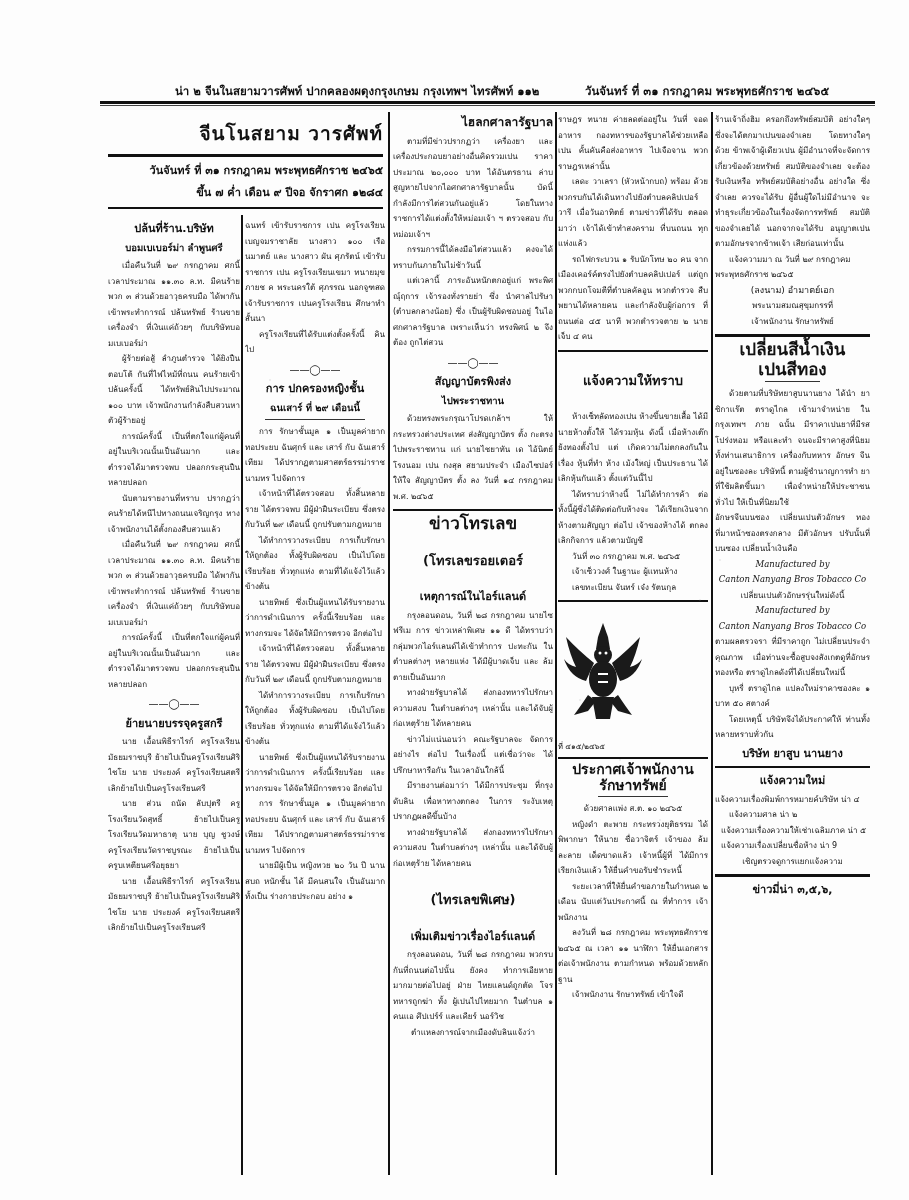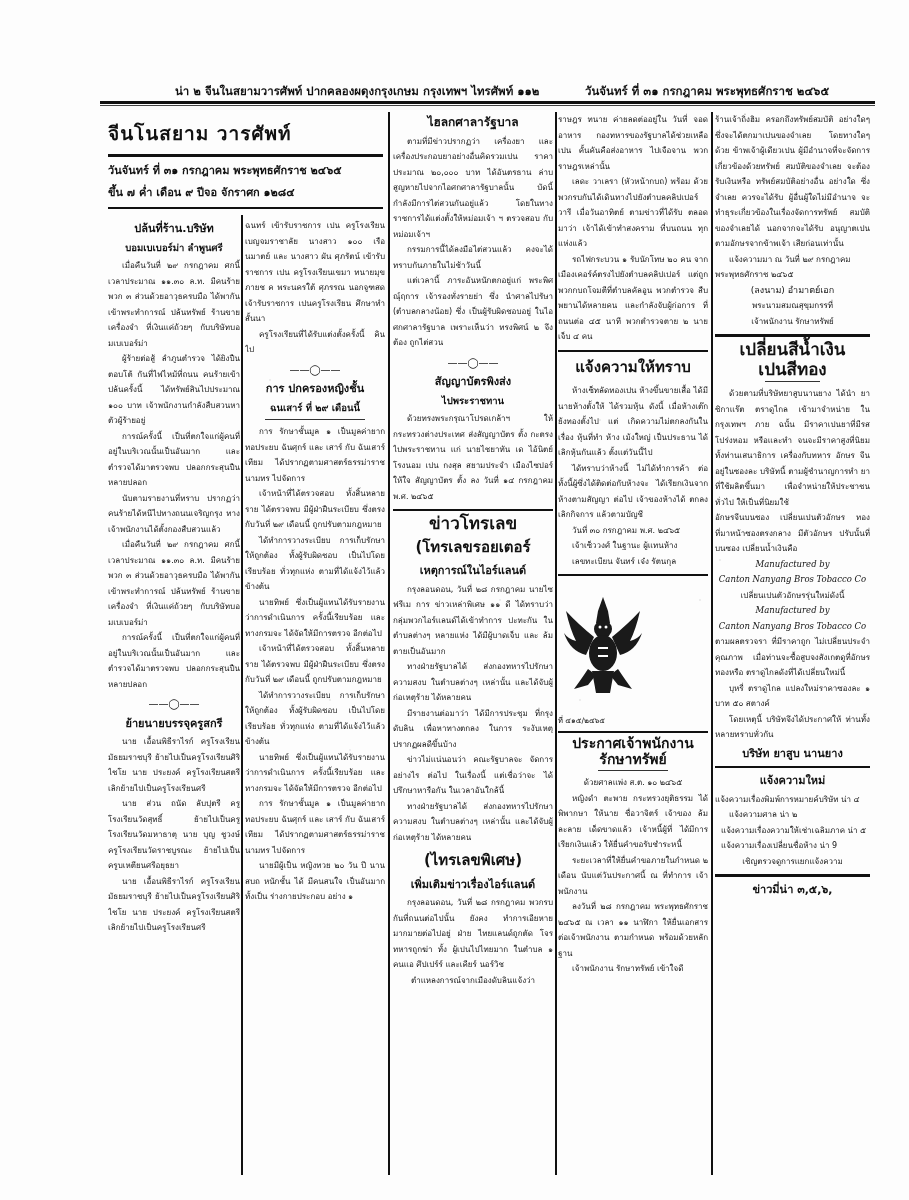--- a/index.html
+++ b/index.html
@@ -10,28 +10,28 @@
   .header .right{position:absolute;left:410px;top:0;}
   .rule-top{position:absolute;left:100px;top:101px;width:775px;height:3px;background:#111;}
   .rule-top2{position:absolute;left:100px;top:105px;width:775px;height:1px;background:#444;}
   .col{position:absolute;top:112px;font-family:"DejaVu Sans",sans-serif;font-size:8px;line-height:15.5px;overflow:hidden;}
   .vline{position:absolute;width:2px;background:#111;}
   .c1{left:108px;width:132px;}
   .c2{left:245px;width:140px;}
   .c3{left:393px;width:160px;}
   .c4{left:558px;width:150px;}
   .c5{left:715px;width:155px;}
-  .mast{position:absolute;left:108px;top:118px;width:275px;text-align:left;}
+  .mast{position:absolute;left:108px;top:118px;width:275px;text-align:right;}
   .mast-title{font-size:19px;font-weight:bold;letter-spacing:1px;}
   .mast-date{font-size:11px;font-weight:bold;margin-top:4px;}
   .mast-rule{height:3px;background:#111;margin:6px 0 2px;}
   .mast-rule2{height:2px;background:#111;margin:6px 0 0;}
   .hd{font-weight:bold;text-align:center;font-size:11px;margin:3px 0;}
   .hd-big{font-weight:bold;text-align:center;font-size:17px;margin:4px 0;}
-  .hd-med{font-weight:bold;text-align:center;font-size:15px;margin:8px 0;}
+  .hd-med{font-weight:bold;text-align:center;font-size:13px;margin:21px 0;}
   .p{text-align:justify;text-indent:14px;margin:0;}
   .ln{white-space:nowrap;overflow:hidden;}
   .center{text-align:center;}
   .rule{height:2px;background:#111;margin:5px 0;}
   .thin{height:1px;background:#333;margin:4px 20px;}
   .ornament{text-align:center;font-size:10px;margin:4px 0;}
   .italic{font-family:"DejaVu Serif",serif;font-style:italic;font-size:8.5px;text-align:center;}
   .garuda{width:90px;height:110px;margin:8px auto;}
   .noise{position:absolute;pointer-events:none;}
 </style>
@@ -88,36 +88,36 @@
     <p class="p">ได้ทำการวางระเบียบ การเก็บรักษา ให้ถูกต้อง ทั้งผู้รับผิดชอบ เป็นไปโดยเรียบร้อย ทั่วทุกแห่ง ตามที่ได้แจ้งไว้แล้วข้างต้น</p>
     <p class="p">นายทิพย์ ซึ่งเป็นผู้แทนได้รับรายงาน ว่าการดำเนินการ ครั้งนี้เรียบร้อย และ ทางกรมจะ ได้จัดให้มีการตรวจ อีกต่อไป</p>
     <p class="p">เจ้าหน้าที่ได้ตรวจสอบ ทั้งสิ้นหลายราย ได้ตรวจพบ มีผู้ฝ่าฝืนระเบียบ ซึ่งตรงกับวันที่ ๒๙ เดือนนี้ ถูกปรับตามกฎหมาย</p>
     <p class="p">ได้ทำการวางระเบียบ การเก็บรักษา ให้ถูกต้อง ทั้งผู้รับผิดชอบ เป็นไปโดยเรียบร้อย ทั่วทุกแห่ง ตามที่ได้แจ้งไว้แล้วข้างต้น</p>
     <p class="p">นายทิพย์ ซึ่งเป็นผู้แทนได้รับรายงาน ว่าการดำเนินการ ครั้งนี้เรียบร้อย และ ทางกรมจะ ได้จัดให้มีการตรวจ อีกต่อไป</p>
     <p class="p">การ รักษาชั้นมูล ๑ เป็นมูลค่ายาก ทอประยบ ฉันศุกร์ และ เสาร์ กับ ฉันเสาร์ เทียม ได้ปรากฏตามศาสตร์ธรรม่าราชนามทร ไปจัดการ</p>
     <p class="p">นายมีผู้เป็น หญิงทวย ๒๐ วัน ปี นาน สบถ หนักชั้น ได้ มีคนสนใจ เป็นอันมาก ทั้งเป็น ร่างกายประกอบ อย่าง ๑</p>
   </div>
 
   <div class="col c3" style="height:1060px;">
-    <div class="hd" style="font-size:12px;">ไฮลกศาลารัฐบาล</div>
+    <div class="hd" style="font-size:12px;text-align:right;">ไฮลกศาลารัฐบาล</div>
     <p class="p">ตามที่มีข่าวปรากฏว่า เครื่องยา และ เครื่องประกอบยาอย่างอื่นคิดรวมเปน ราคาประมาณ ๒๐,๐๐๐ บาท ได้อันตรธาน ล่าบสูญหายไปจากไอศกศาลารัฐบาลนั้น บัดนี้ กำลังมีการไต่สวนกันอยู่แล้ว โดยในทางราชการได้แต่งตั้งให้หม่อมเจ้า ฯ ตรวจสอบ กับ หม่อมเจ้าฯ</p>
     <p class="p">กรรมการนี้ได้ลงมือไต่สวนแล้ว คงจะได้ทราบกันภายในไม่ช้าวันนี้</p>
     <p class="p">แต่เวลานี้ ภาระอันหนักตกอยู่แก่ พระพิศณุ์ฤการ เจ้ารองทั่งรายย่า ซึ่ง นำศาลไปรัษา (ตำบลกลางน้อย) ซึ่ง เป็นผู้รับผิดชอบอยู่ ในไอศกศาลารัฐบาล เพราะเห็นว่า ทรงพิศน์ ๒ จึงต้อง ถูกไต่สวน</p>
     <div class="ornament">——◯——</div>
     <div class="hd">สัญญาบัตรพิงส่ง</div>
     <div class="hd" style="font-size:9.5px;">ไปพระราชทาน</div>
     <p class="p">ด้วยทรงพระกรุณาโปรดเกล้าฯ ให้ กระทรวงต่างประเทศ ส่งสัญญาบัตร ตั้ง กะตรงไปพระราชทาน แก่ นายไชยาทัน เด ไอ้นิตย์โรงนอม เปน กงสุล สยามประจำ เมืองไซปอร์ ให้ใจ สัญญาบัตร ตั้ง ลง วันที่ ๑๔ กรกฎาคม พ.ศ. ๒๔๖๕</p>
     <div class="rule"></div>
     <div class="hd-big">ข่าวโทรเลข</div>
     <div class="hd-med">(โทรเลขรอยเตอร์</div>
     <div class="hd">เหตุการณ์ในไอร์แลนด์</div>
     <p class="p">กรุงลอนดอน, วันที่ ๒๘ กรกฎาคม นายไซฟรีเม การ ข่าวเหล่าพิเศษ ๑๑ ดี ได้ทราบว่า กลุ่มพวกไอร์แลนด์ได้เข้าทำการ ปะทะกัน ในตำบลต่างๆ หลายแห่ง ได้มีผู้บาดเจ็บ และ ล้มตายเป็นอันมาก</p>
     <p class="p">ทางฝ่ายรัฐบาลได้ ส่งกองทหารไปรักษาความสงบ ในตำบลต่างๆ เหล่านั้น และได้จับผู้ก่อเหตุร้าย ได้หลายคน</p>
+    <p class="p">ข่าวไม่แน่นอนว่า คณะรัฐบาลจะ จัดการอย่างไร ต่อไป ในเรื่องนี้ แต่เชื่อว่าจะ ได้ปรึกษาหารือกัน ในเวลาอันใกล้นี้</p>
     <p class="p">มีรายงานต่อมาว่า ได้มีการประชุม ที่กรุงดับลิน เพื่อหาทางตกลง ในการ ระงับเหตุ ปรากฏผลดีขึ้นบ้าง</p>
-    <p class="p">ข่าวไม่แน่นอนว่า คณะรัฐบาลจะ จัดการอย่างไร ต่อไป ในเรื่องนี้ แต่เชื่อว่าจะ ได้ปรึกษาหารือกัน ในเวลาอันใกล้นี้</p>
     <p class="p">ทางฝ่ายรัฐบาลได้ ส่งกองทหารไปรักษาความสงบ ในตำบลต่างๆ เหล่านั้น และได้จับผู้ก่อเหตุร้าย ได้หลายคน</p>
     <div class="hd-med">(ไทรเลขพิเศษ)</div>
     <div class="hd">เพิ่มเติมข่าวเรื่องไอร์แลนด์</div>
     <p class="p">กรุงลอนดอน, วันที่ ๒๘ กรกฎาคม พวกรบกันที่ถนนต่อไปนั้น ยังคง ทำการเอียหายมากมายต่อไปอยู่ ฝ่าย ไทยแลนด์ถูกตัด โจรทหารถูกฆ่า ทั้ง ผู้เปนไปไทยมาก ในตำบล ๑ คนแอ ศึปเปร์ร์ และเคียร์ นอร์วิช</p>
     <p class="p center" style="text-indent:0">ตำแหลงการณ์จากเมืองดับลินแจ้งว่า</p>
   </div>
 
   <div class="col c4" style="height:1060px;">
     <p class="p" style="text-indent:0">ราษฎร ทนาย ค่ายลดต่ออยู่ใน วันที่ จอด อาหาร กองทหารของรัฐบาลได้ช่วยเหลือ เปน คั้นคันคือส่งอาหาร ไปเจือจาน พวก ราษฎรเหล่านั้น</p>
     <p class="p">เลดะ วาเลรา (หัวหน้ากบถ) พร้อม ด้วยพวกรบกันได้เดินทางไปยังตำบลคลิปเปอร์ วารี เมื่อวันอาทิตย์ ตามข่าวที่ได้รับ ตลอดมาว่า เจ้าได้เข้าทำสงคราม ที่บนถนน ทุกแห่งแล้ว</p>

